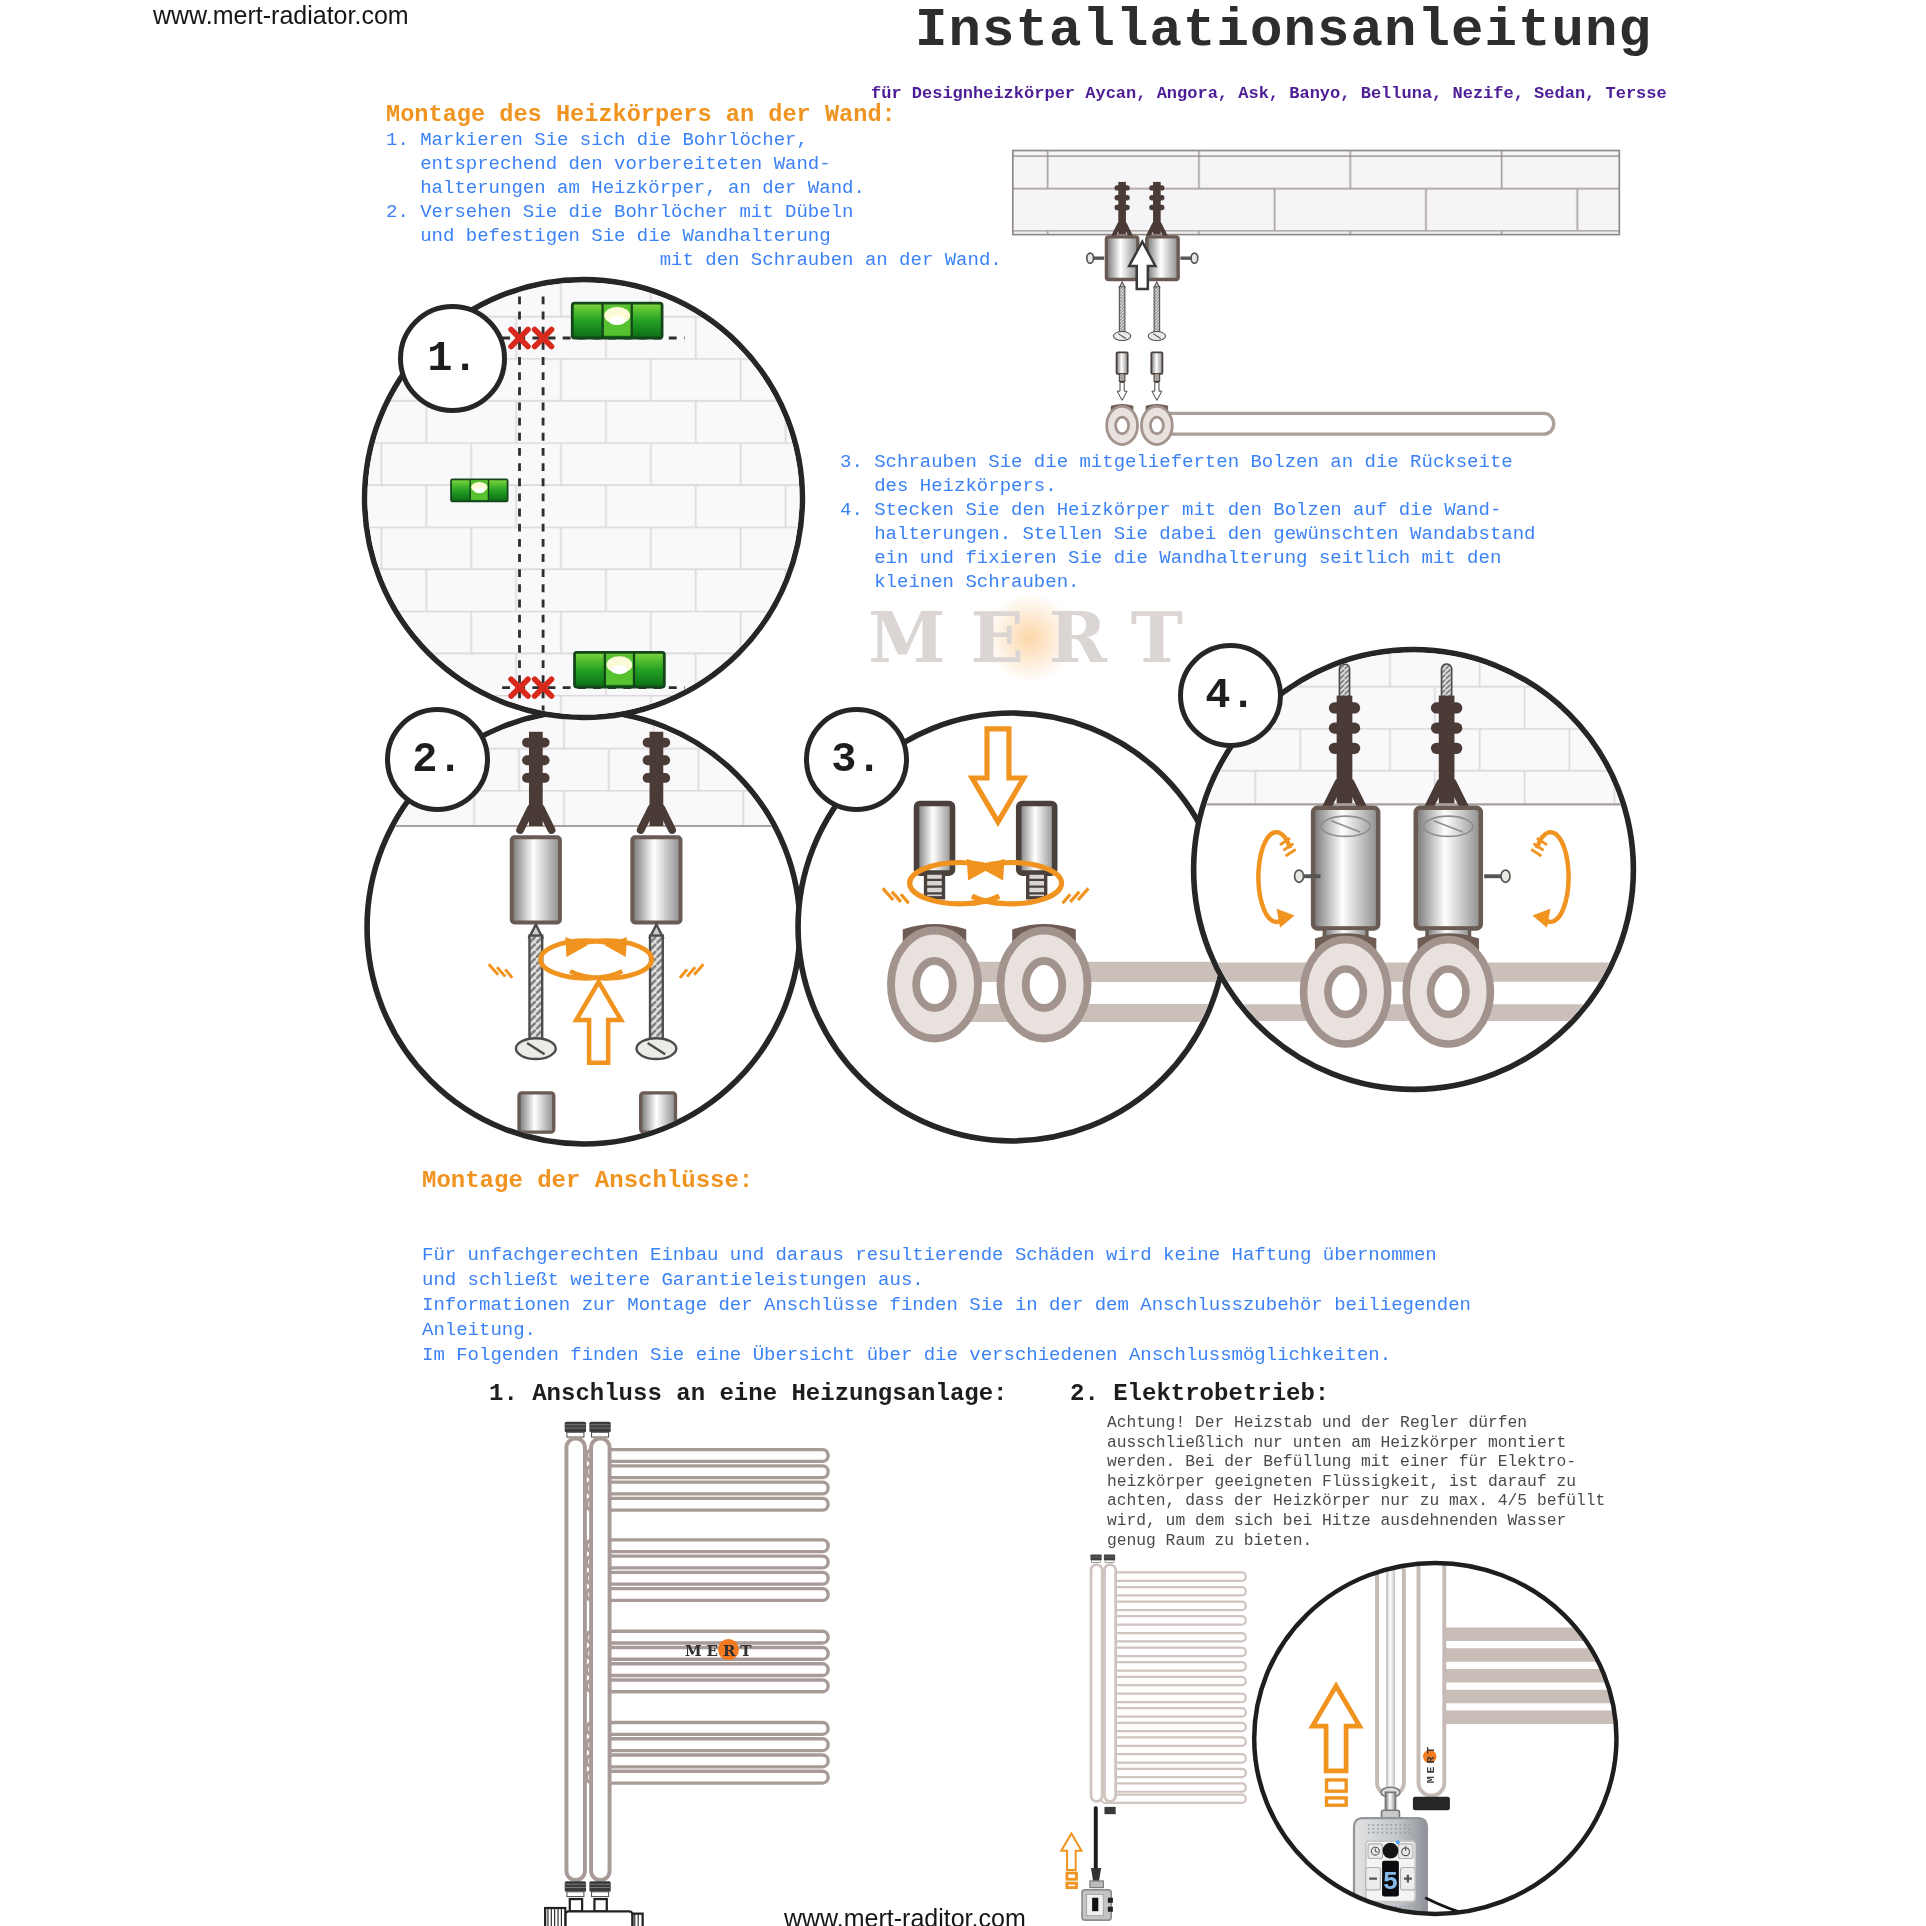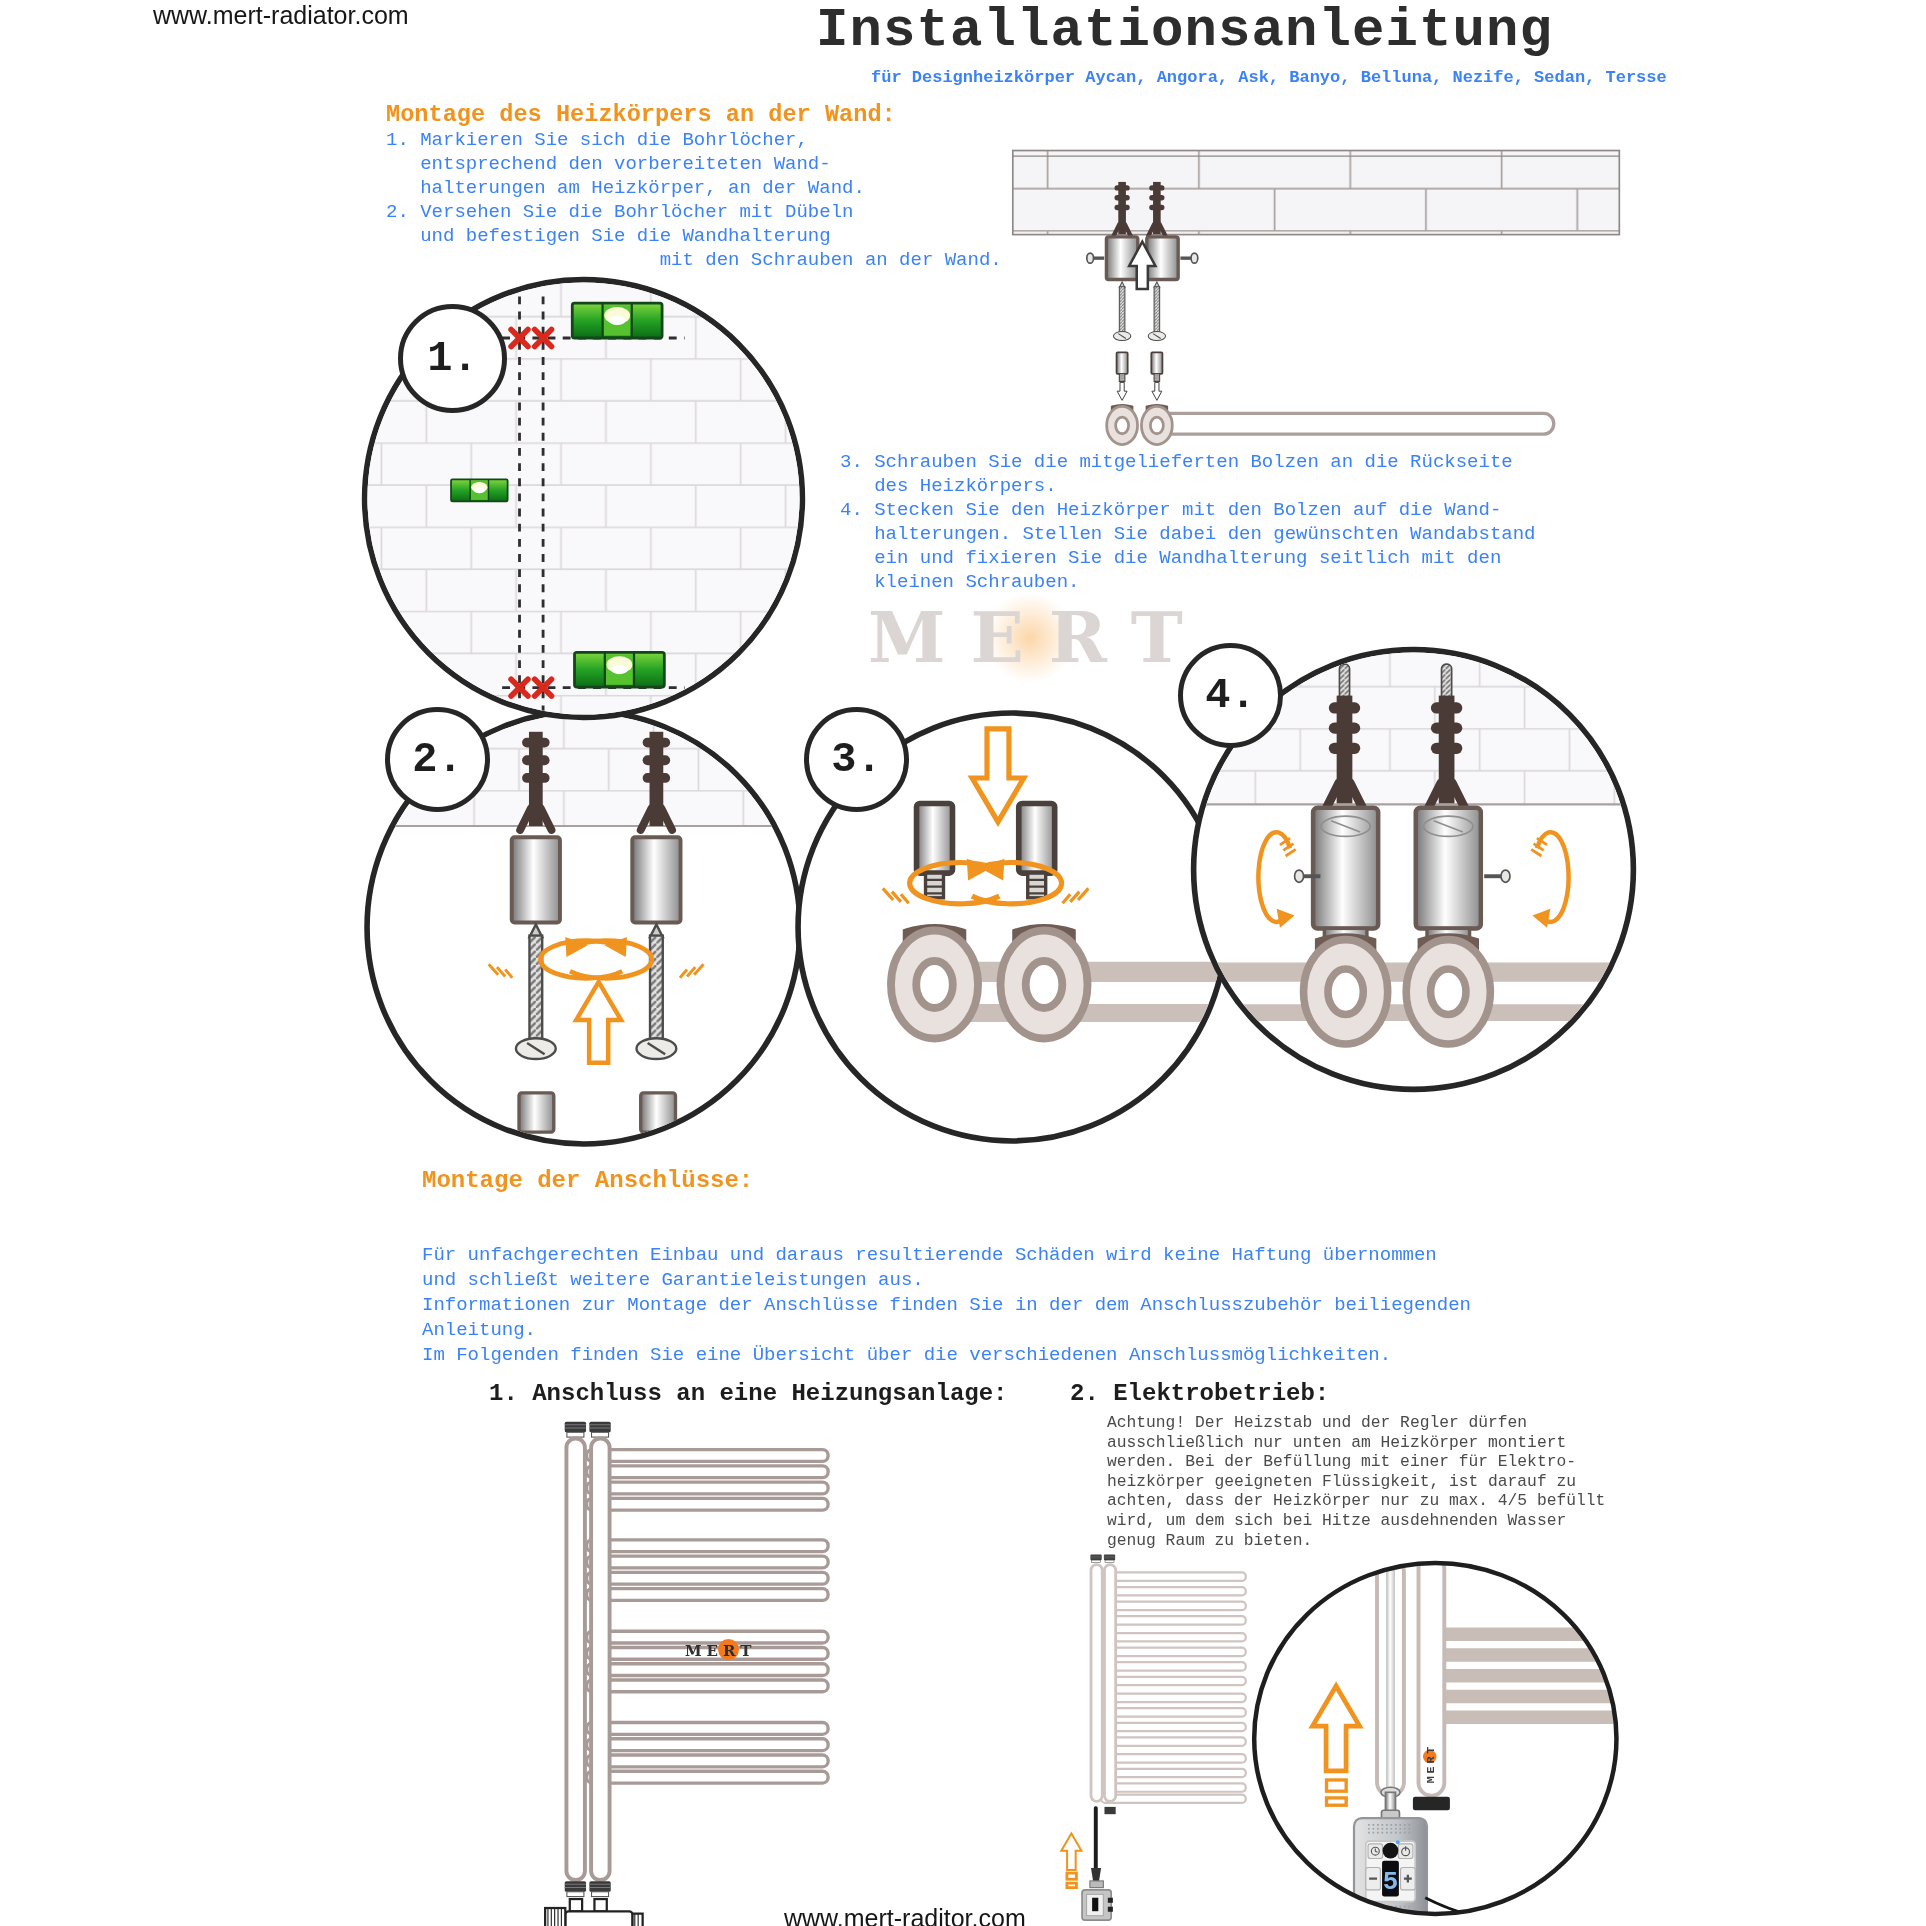--- a/index.html
+++ b/index.html
@@ -2,21 +2,21 @@
 <html style="font-size:9px"><head>
 <meta charset="utf-8">
 <style>
   html,body{margin:0;padding:0;background:#fff;}
   .canvas{position:relative;width:1926px;height:1926px;background:#fff;overflow:hidden;
           font-family:"Liberation Mono","DejaVu Sans Mono",monospace;color:#383838;}
   .abs{position:absolute;}
   pre{margin:0;white-space:pre;font-family:inherit;}
   .url{font-family:"Liberation Sans",sans-serif;font-size:25px;color:#161616;}
   .title{font:700 54px "Liberation Mono","DejaVu Sans Mono",monospace;color:#2d2d2d;letter-spacing:1.1px;}
-  .subtitle{font:700 17px "Liberation Mono","DejaVu Sans Mono",monospace;color:#3b82f6;}
+  .subtitle{font:700 17px "Liberation Mono","DejaVu Sans Mono",monospace;color:#4c1d95;margin-top:16px;}
   .h-orange{font-weight:700;font-size:23.6px;color:#F0931F;}
   .body-t{font-size:19px;line-height:24px;color:#3b82f6;}
   .body-b{font-size:21px;line-height:25px;font-weight:700;color:#1d1d1d;}
   .opt-h{font-weight:700;font-size:24px;color:#1d1d1d;}
   .note-t{font-size:16.3px;line-height:19.6px;color:#4a4a4a;}
   .badge{position:absolute;border:5px solid #262626;border-radius:50%;background:#fff;
          display:flex;align-items:center;justify-content:center;
          font:700 42px "Liberation Mono","DejaVu Sans Mono",monospace;color:#1e1e1e;z-index:6;}
   .wm{position:absolute;left:868px;top:596px;z-index:1;font:700 70px "DejaVu Serif",serif;
       color:#dbd6d4;letter-spacing:25px;}
@@ -113,21 +113,21 @@
     <rect x="-20" y="0" width="40" height="20" rx="3" fill="#3a3a3a"></rect>
     <path d="M-20 6 H20 M-20 12 H20" stroke="#787878" stroke-width="2"></path>
     <rect x="-16" y="20" width="32" height="9" fill="#fff" stroke="#555" stroke-width="2"></rect>
   </g>
 </defs>
 </svg>
 
 <div class="canvas">
 
   <div class="abs url" style="left:153px;top:1.1px;">www.mert-radiator.com</div>
-  <div class="abs title" style="left:816px;top:0px;">Installationsanleitung</div>
+  <div class="abs title" style="left:915px;top:0px;">Installationsanleitung</div>
   <div class="abs subtitle" style="left:871px;top:68px;">für Designheizkörper Aycan, Angora, Ask, Banyo, Belluna, Nezife, Sedan, Tersse</div>
 
   <div class="abs h-orange" style="left:386px;top:101px;">Montage des Heizkörpers an der Wand:</div>
   <pre class="abs body-t" style="left:386px;top:128px;">1. Markieren Sie sich die Bohrlöcher,
    entsprechend den vorbereiteten Wand-
    halterungen am Heizkörper, an der Wand.
 2. Versehen Sie die Bohrlöcher mit Dübeln
    und befestigen Sie die Wandhalterung
                         mit den Schrauben an der Wand.</pre>
   <pre class="abs body-t" style="left:840px;top:450px;">3. Schrauben Sie die mitgelieferten Bolzen an die Rückseite

